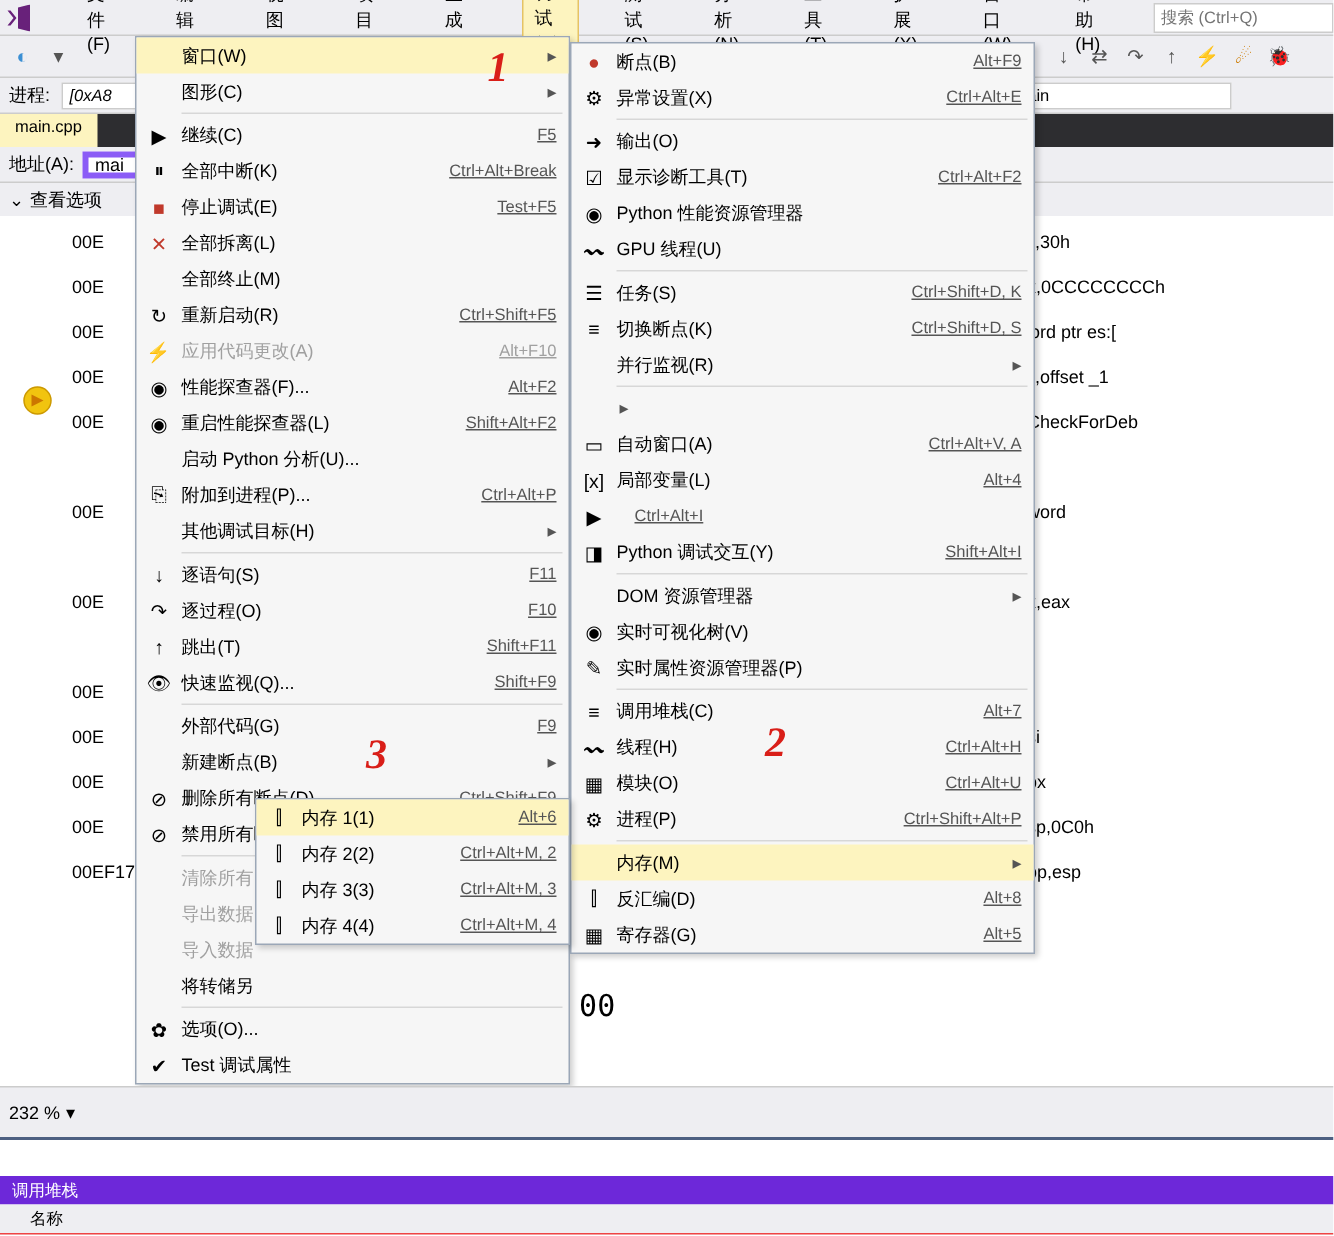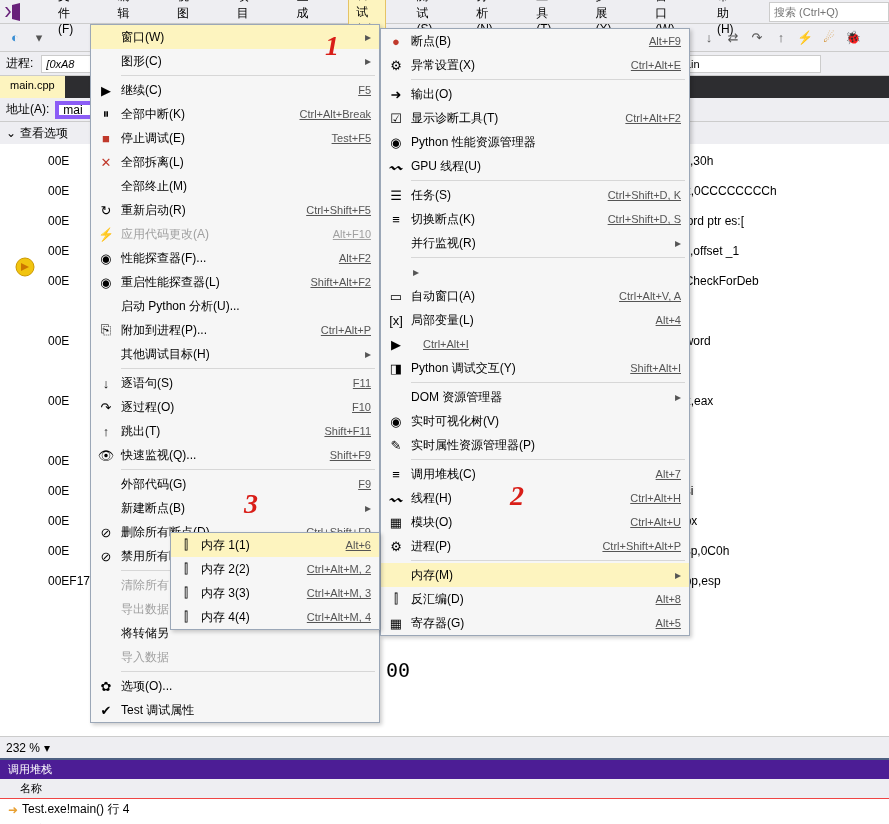--- a/index.html
+++ b/index.html
@@ -34,23 +34,23 @@
 .menu-shortcut { color: #555; padding-left: 16px; font-size: 11px; text-decoration: underline; }
 .menu-item.disabled .menu-shortcut { color: #a0a0a0; }
 .menu-arrow { width: 12px; text-align: right; color: #555; }
 .menu-sep { height: 1px; background: #d7d7d7; margin: 2px 4px 2px 30px; }
 .menu2 { left: 380px; top: 28px; width: 310px; }
 .menu3 { left: 170px; top: 532px; width: 210px; background: #f6f6f6; border: 1px solid #9ba7b7; }
 .annotation { position: absolute; color: #d91e18; font-size: 28px; font-family: "Comic Sans MS", cursive; font-style: italic; font-weight: bold; pointer-events: none; }
 .ann1 { left: 325px; top: 30px; }
 .ann2 { left: 510px; top: 480px; }
 .ann3 { left: 244px; top: 488px; }
-.zoom-bar { position: absolute; left: 0; bottom: 66px; height: 22px; background: #eeeef2; width: 100%; display: flex; align-items: center; padding-left: 6px; font-size: 11px; border-top: 1px solid #ccc; }
+.zoom-bar { position: absolute; left: 0; bottom: 66px; height: 34px; background: #eeeef2; width: 100%; display: flex; align-items: center; padding-left: 6px; font-size: 11px; border-top: 1px solid #ccc; }
 .callstack { position: absolute; left: 0; bottom: 0; right: 0; height: 66px; background: #fff; border-top: 2px solid #4d6082; }
-.callstack-title { background: #4c1d95; color: #fff; padding: 2px 8px; font-size: 11px; }
+.callstack-title { background: #6d28d9; color: #fff; padding: 2px 8px; font-size: 11px; margin-top: 24px; }
 .callstack-header { background: #eeeef2; padding: 2px 20px; font-size: 11px; border-bottom: 1px solid #ef4444; }
 .callstack-row { padding: 2px 8px; font-size: 11px; display: flex; align-items: center; gap: 4px; }
 .callstack-row.ext { color: #888; padding-left: 24px; }
 .cs-arrow { color: #e8a033; }
 .tb-icon { width: 18px; height: 18px; display: inline-flex; align-items: center; justify-content: center; font-size: 13px; color: #555; }
 </style>
 </head>
 <body>
 
 <div class="menubar">
@@ -249,27 +249,27 @@
     </div>
     <div class="menu-sep"></div>
     <div class="menu-item disabled">
       <span class="menu-icon"></span>
       <span class="menu-label">清除所有</span>
     </div>
     <div class="menu-item disabled">
       <span class="menu-icon"></span>
       <span class="menu-label">导出数据</span>
     </div>
+    <div class="menu-item disabled">
+      <span class="menu-icon"></span>
+      <span class="menu-label">导入数据</span>
+    </div>
     <div class="menu-item">
       <span class="menu-icon"></span>
       <span class="menu-label">将转储另</span>
-    </div>
-    <div class="menu-item disabled">
-      <span class="menu-icon"></span>
-      <span class="menu-label">导入数据</span>
     </div>
     <div class="menu-sep"></div>
     <div class="menu-item">
       <span class="menu-icon">✿</span>
       <span class="menu-label">选项(O)...</span>
     </div>
     <div class="menu-item">
       <span class="menu-icon">✔</span>
       <span class="menu-label">Test 调试属性</span>
     </div>

